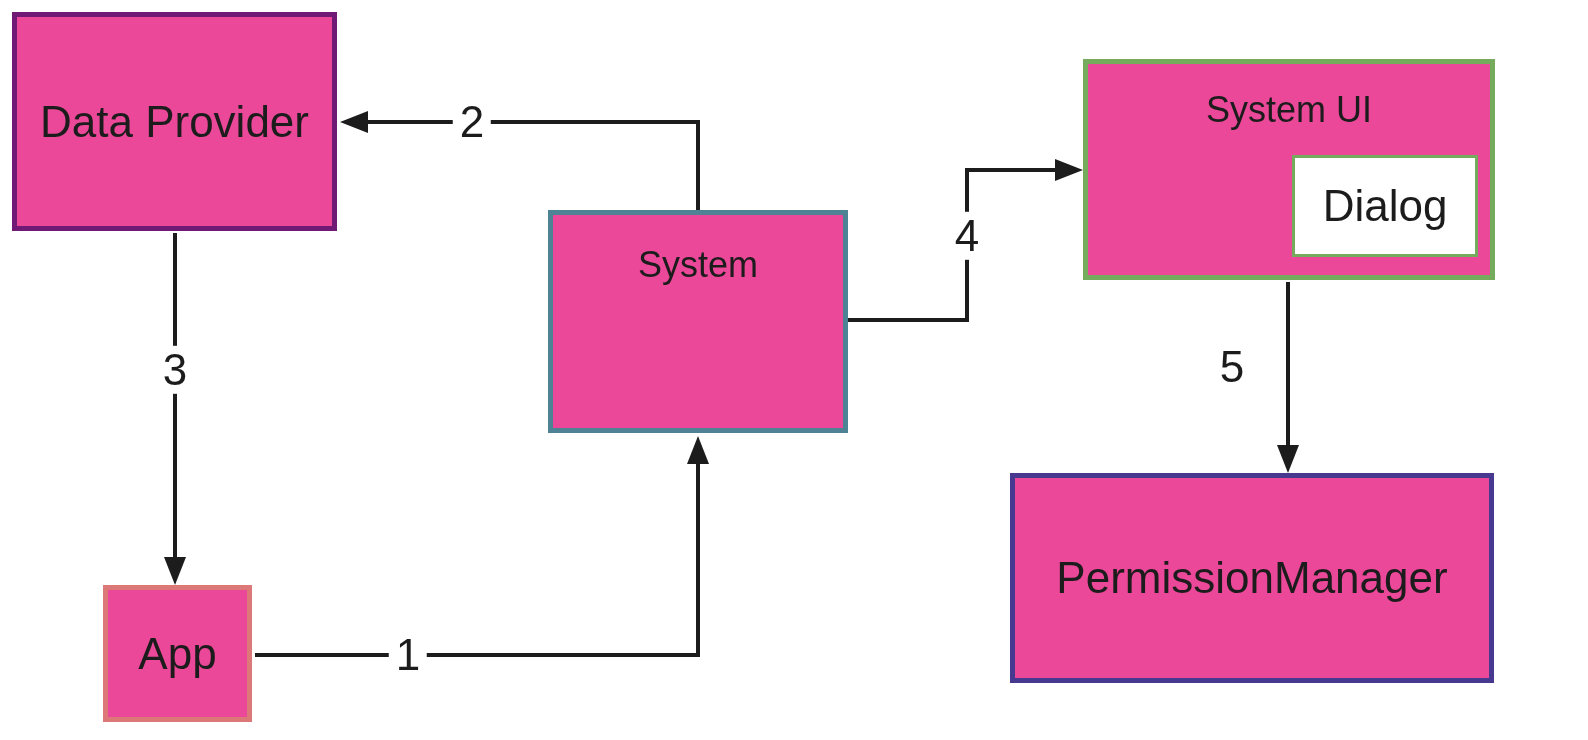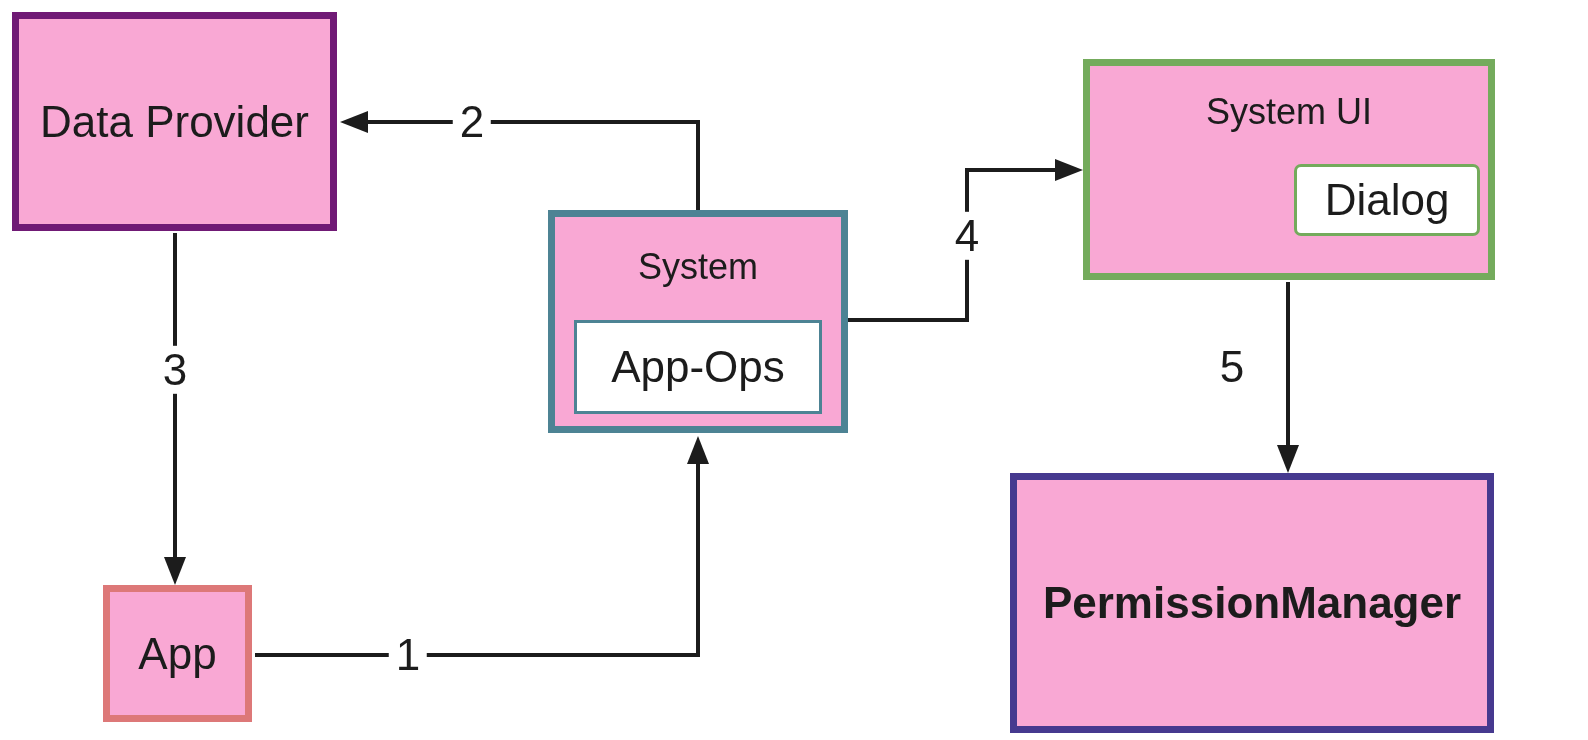--- a/index.html
+++ b/index.html
@@ -12,22 +12,22 @@
     position: relative;
     width: 1588px;
     height: 740px;
     background: #ffffff;
     overflow: hidden;
     color: #1c1c1c;
   }
   .node {
     position: absolute;
     box-sizing: border-box;
-    border: 7px solid #701a75;
-    background: #f9a8d4;
+    border: 5px solid #701a75;
+    background: #ec4899;
     font-size: 44px;
     color: #1c1c1c;
   }
   .node.center {
     display: flex;
     align-items: center;
     justify-content: center;
   }
   .node-title {
     position: absolute;
@@ -112,33 +112,30 @@
   <div class="node center" style="left:12px; top:12px; width:325px; height:219px;">
     <span>Data Provider</span>
   </div>
 
   <div class="node center" style="left: 103px; top: 585px; width: 149px; height: 137px; border-color: rgb(221, 120, 120);">
     <span>App</span>
   </div>
 
   <div class="node" style="left: 548px; top: 210px; width: 300px; height: 223px; border-color: rgb(77, 131, 148); padding-left: 44px;">
     <div class="node-title" style="height:100px;">System</div>
-    <div class="inner-node" style="left: 19px; top: 103px; width: 248px; height: 94px; border-color: rgb(77, 131, 148);">
-      <span>App-Ops</span>
-    </div>
   </div>
 
   <div class="node" style="left: 1083px; top: 59px; width: 412px; height: 221px; border-color: rgb(116, 171, 92);">
     <div class="node-title" style="height:92px;">System UI</div>
-    <div class="inner-node" style="left: 204px; top: 98px; width: 186px; height: 72px; border-color: rgb(116, 171, 92); border-radius: 7px;">
+    <div class="inner-node" style="left: 204px; top: 91px; width: 186px; height: 102px; border-color: rgb(116, 171, 92);">
       <span>Dialog</span>
     </div>
   </div>
 
-  <div class="node center" style="left: 1010px; top: 473px; width: 484px; height: 260px; border-color: rgb(70, 57, 143); font-weight: bold;">
+  <div class="node center" style="left: 1010px; top: 473px; width: 484px; height: 210px; border-color: rgb(70, 57, 143);">
     <span>PermissionManager</span>
   </div>
 
   <div class="edge-label" style="left:408px; top:655px;">1</div>
   <div class="edge-label" style="left:472px; top:122px;">2</div>
   <div class="edge-label" style="left:175px; top:370px;">3</div>
   <div class="edge-label" style="left:967px; top:236px;">4</div>
   <div class="edge-label" style="left:1232px; top:367px;">5</div>
 
 </div>

